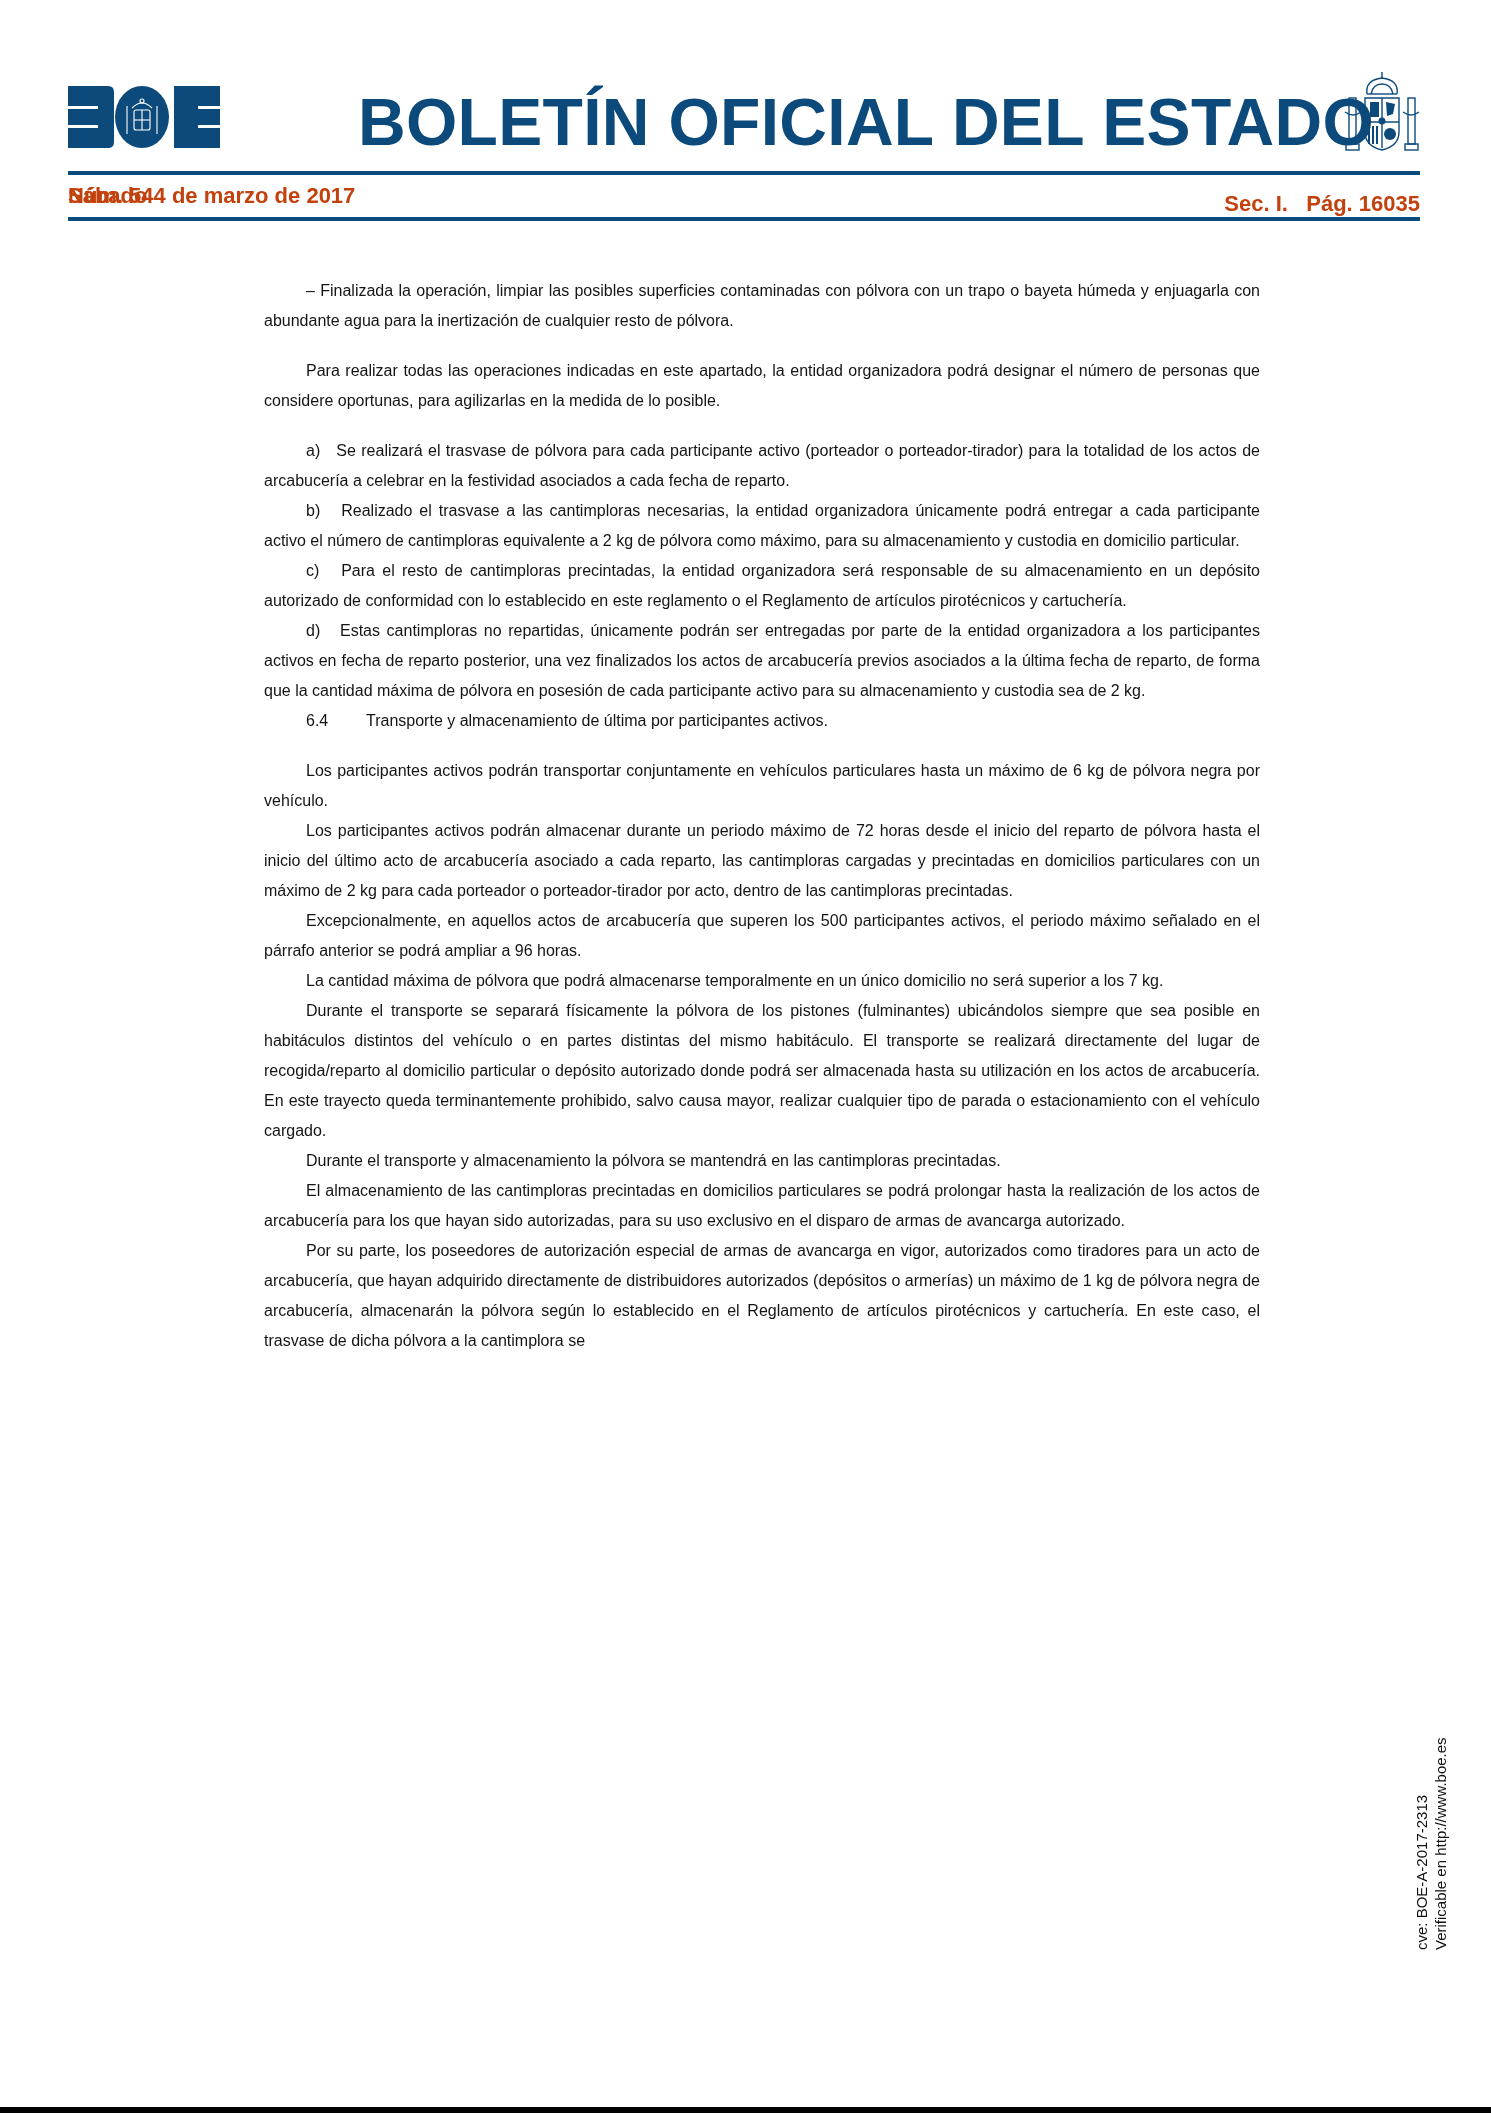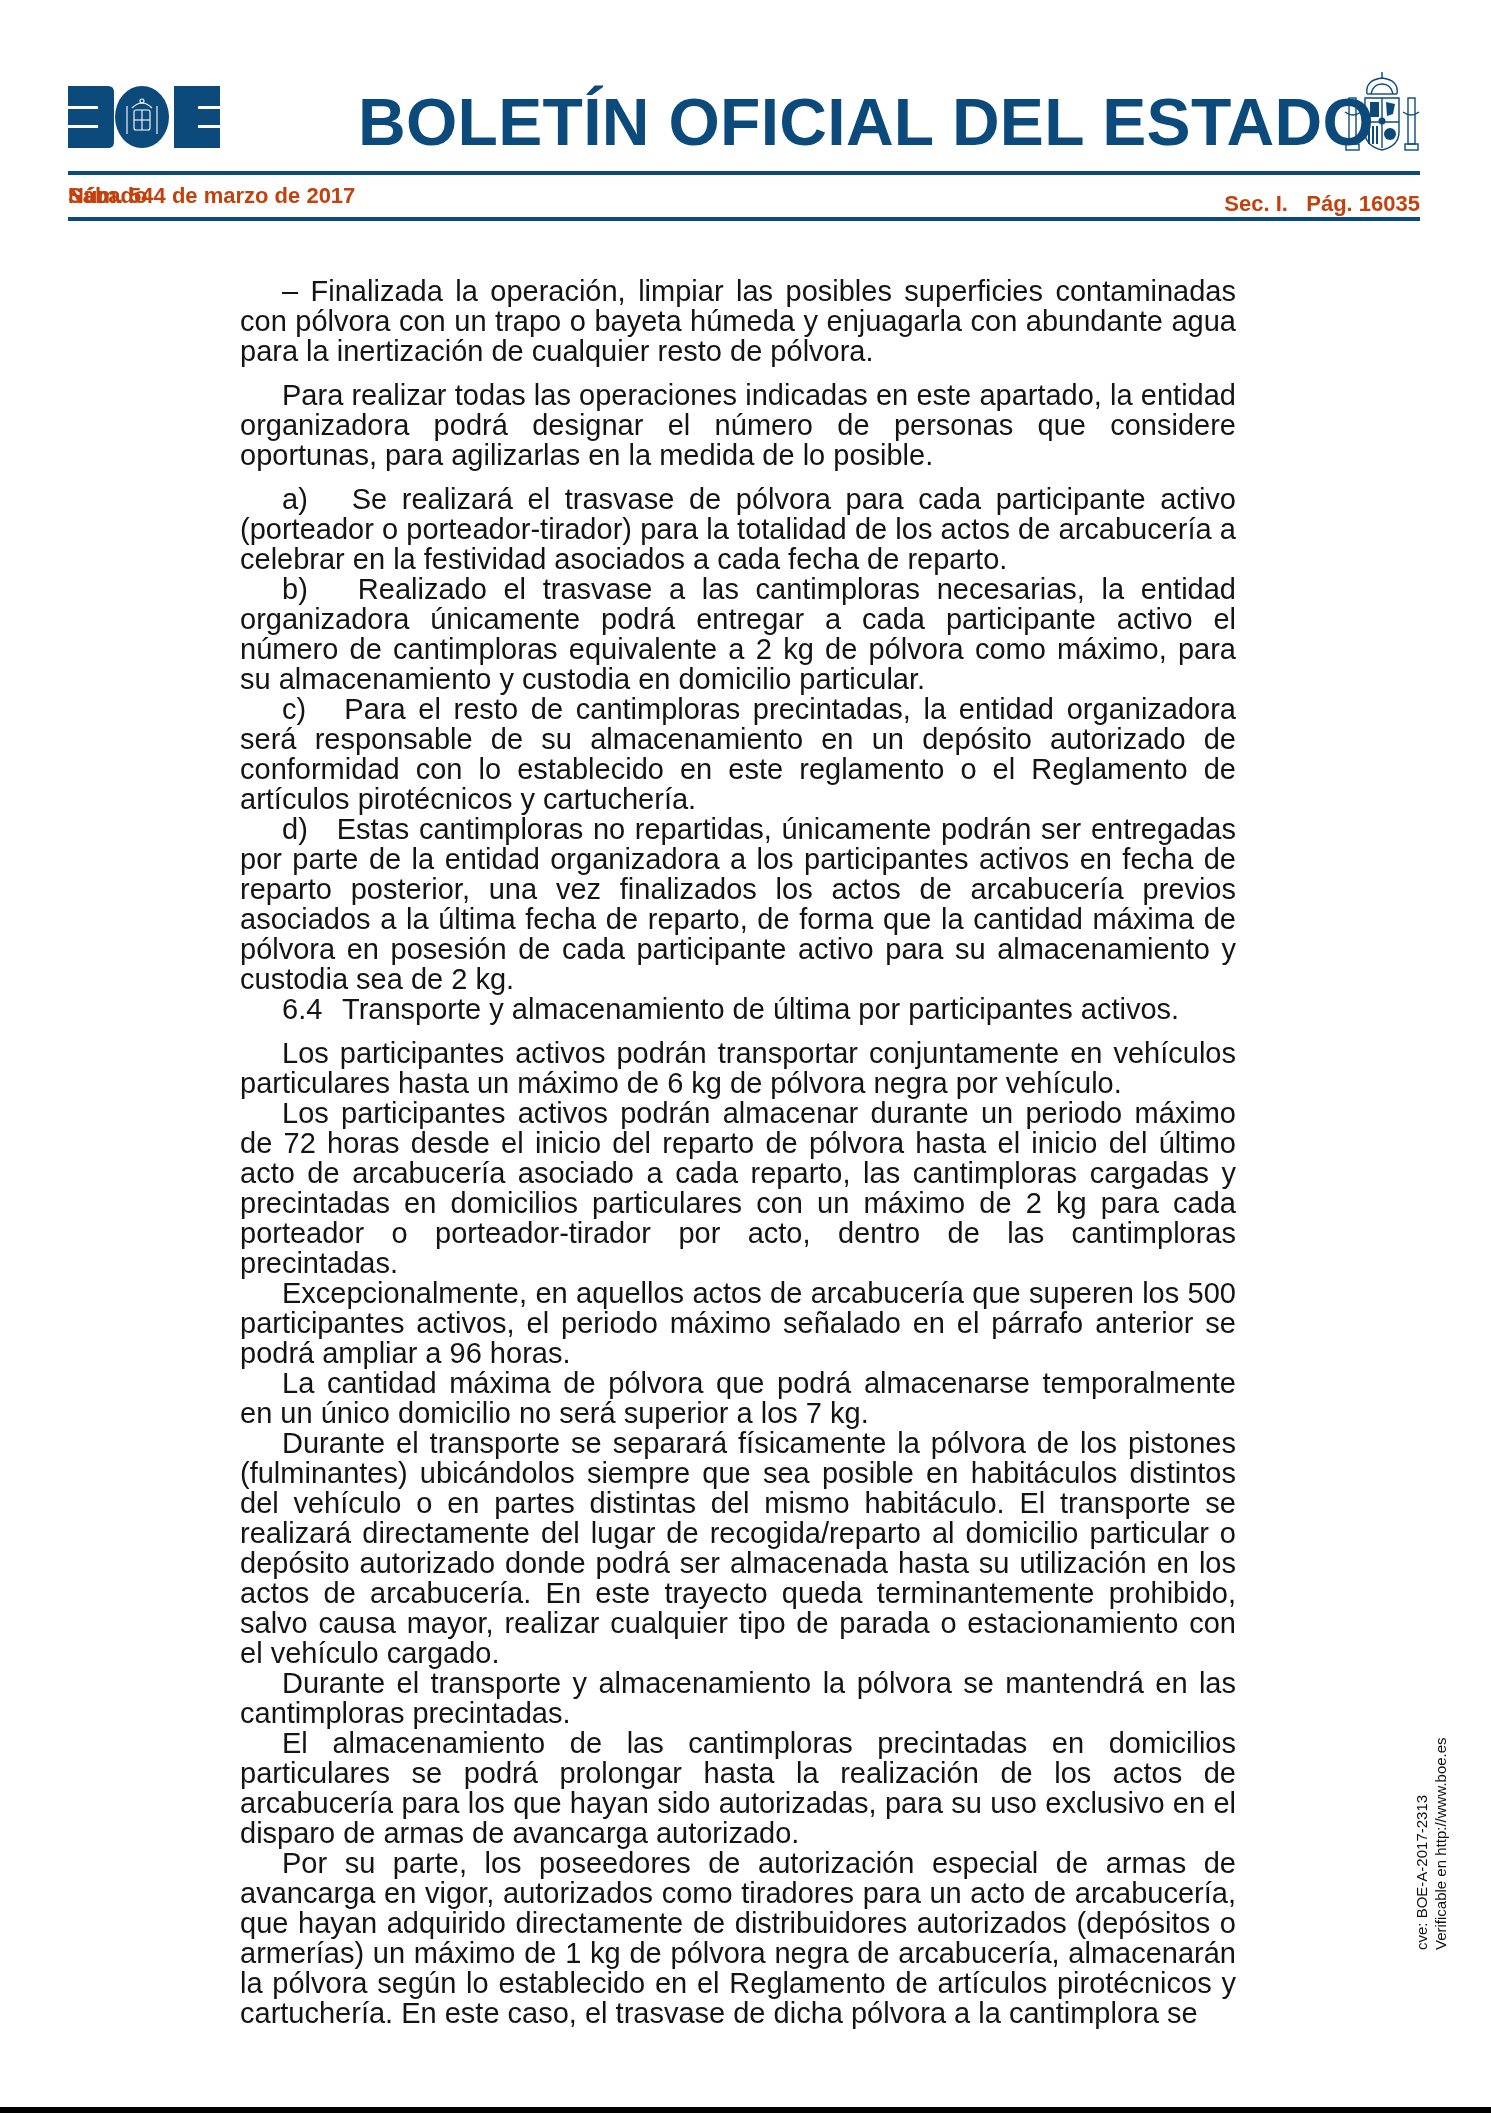--- a/index.html
+++ b/index.html
@@ -20,25 +20,25 @@
   .rule-bottom { top: 217px; height: 4px; }
   .meta-row {
     position: absolute; left: 68px; top: 180px; width: 1352px; height: 32px;
     font-weight: bold; font-size: 22px; color: #c2410c; line-height: 32px;
   }
   .meta-left { position: absolute; left: 0; top: 0; }
   .meta-center { position: absolute; left: 0; width: 100%; top: 0; }
   .meta-right { position: absolute; right: 0; top: 8px; white-space: pre; }
 
   .content {
-    position: absolute; left: 240px; top: 276px; width: 996px;
-    font-size: 29px; line-height: 30px; text-align: justify; color: #141414;
+    position: absolute; left: 264px; top: 276px; width: 996px;
+    font-size: 16px; line-height: 30px; text-align: justify; color: #141414;
   }
   .content p { margin: 0; text-indent: 42px; }
-  .content p.gap { margin-top: 14px; }
+  .content p.gap { margin-top: 20px; }
   .sec-heading { margin: 14px 0 0 0; text-indent: 44px; }
   .sec-heading .num { display: inline-block; width: 60px; text-indent: 0; }
 
   .side-note {
     position: absolute; left: 1412px; top: 1950px; transform-origin: 0 0;
     transform: rotate(-90deg);
     font-size: 15px; line-height: 19px; color: #111111; white-space: nowrap;
   }
   .bottom-bar { position: absolute; left: 0; bottom: 0; width: 1491px; height: 6px; background: #000000; }
 </style>

